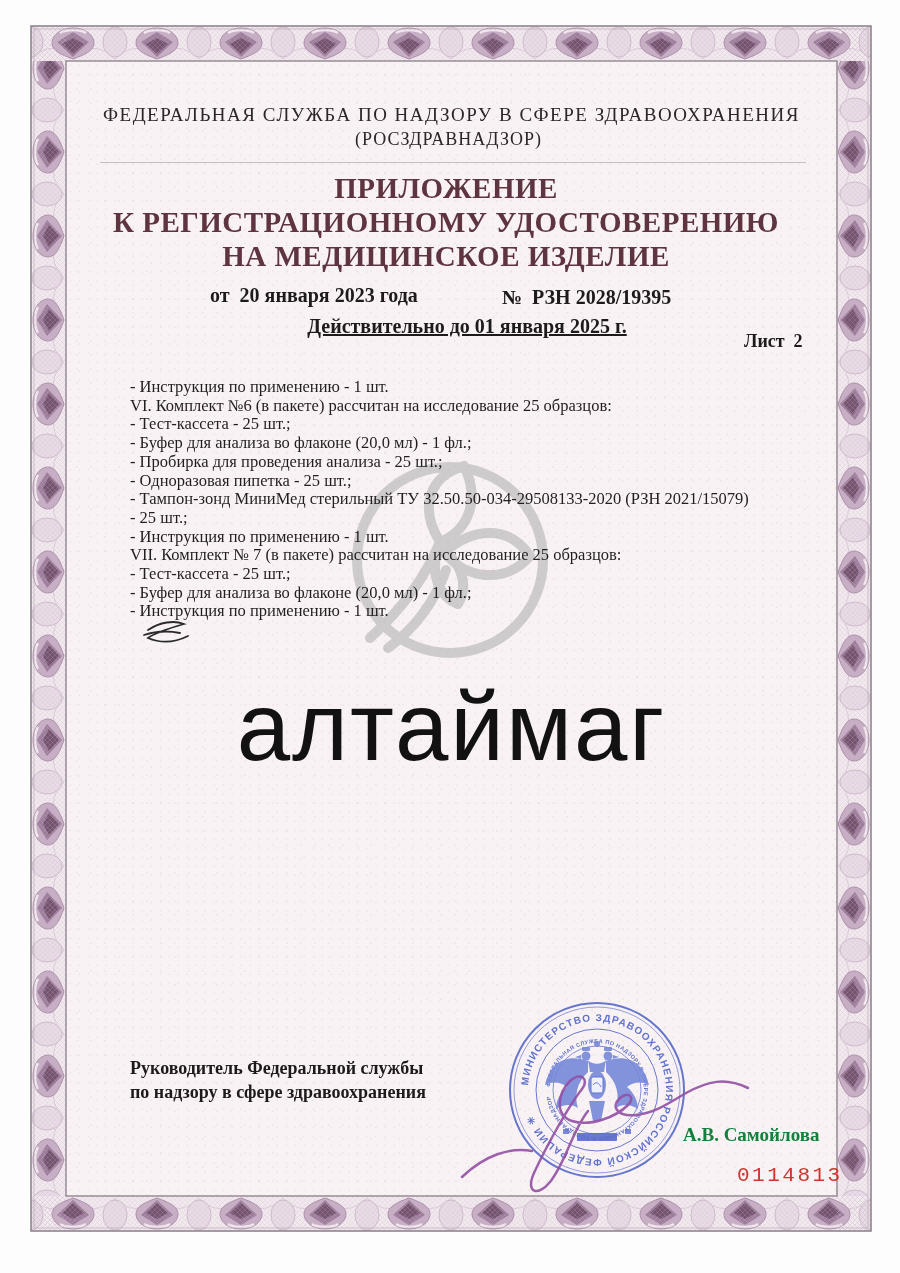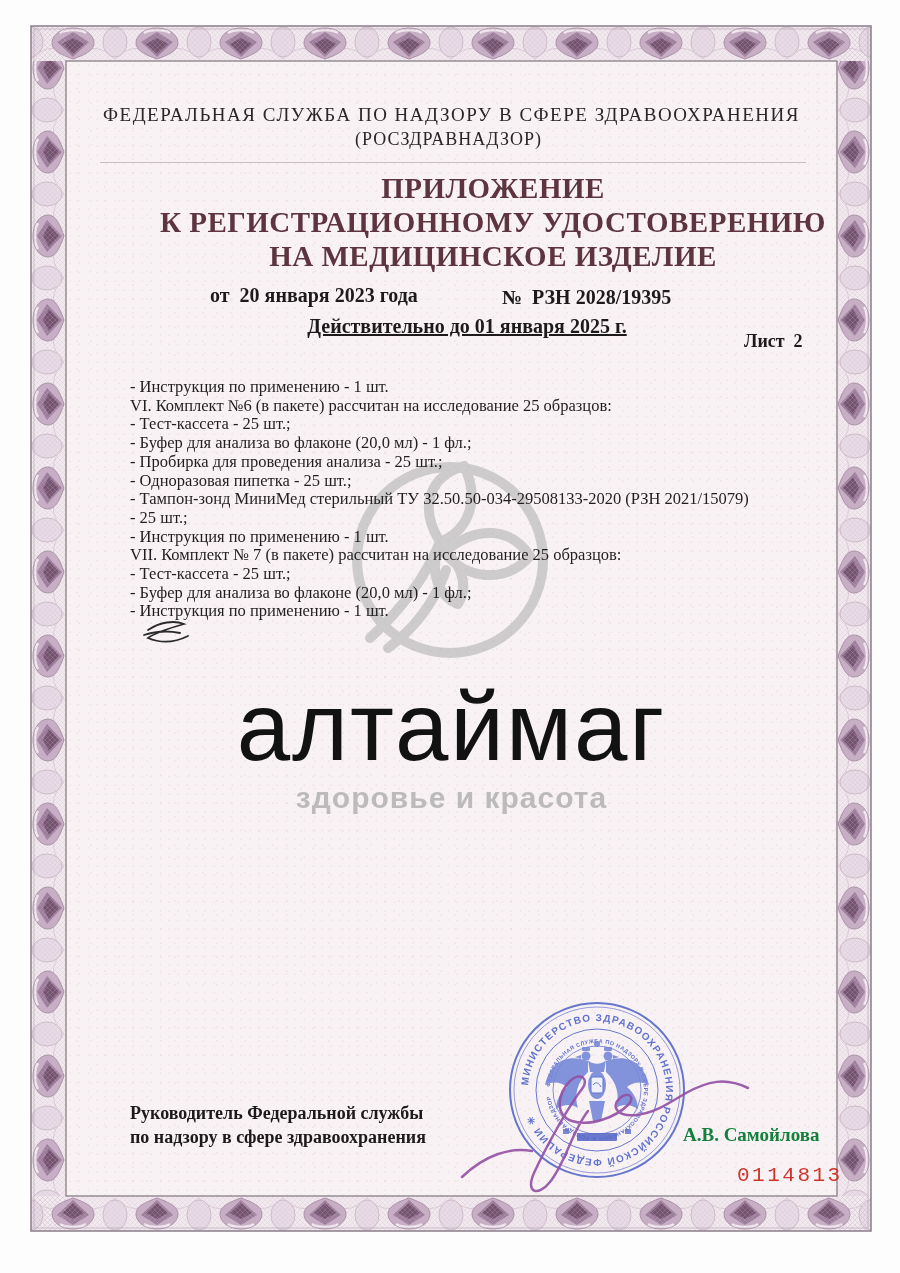--- a/index.html
+++ b/index.html
@@ -14,35 +14,35 @@
   .frame-svg{position:absolute;left:0;top:0;z-index:3;pointer-events:none;}
   .layer{position:absolute;z-index:4;}
   .wm{position:absolute;z-index:2;}
 
   .hdr{left:66px;top:104px;width:771px;text-align:center;font-size:19px;color:#2b2628;
        letter-spacing:1.5px;}
   .hdr2{left:66px;top:129px;width:765px;text-align:center;font-size:18px;color:#2b2628;
         letter-spacing:1px;}
   .divider{left:100px;top:162px;width:706px;height:0;border-top:1px solid #c9bcc4;}
   .ttl{left:66px;width:760px;text-align:center;font-weight:bold;color:#5d3440;
-       font-size:29px;letter-spacing:.5px;padding-left:47px;}
+       font-size:29px;letter-spacing:.5px;}
   .t1{top:172px;} .t2{top:206px;} .t3{top:240px;}
   .date-line{left:210px;top:284px;font-size:20px;font-weight:bold;color:#1d1a1b;white-space:pre;}
   .num-line{left:502px;top:286px;font-size:20px;font-weight:bold;color:#1d1a1b;white-space:pre;}
   .valid{left:100px;top:315px;width:734px;text-align:center;font-size:20px;font-weight:bold;color:#1d1a1b;text-decoration:underline;}
   .sheet{left:744px;top:331px;font-size:18px;font-weight:bold;color:#1d1a1b;white-space:pre;}
   .body-text{left:130px;top:378px;width:704px;font-size:16.5px;line-height:18.7px;color:#211e1f;}
   .body-text div{white-space:nowrap;}
   .wm-brand{left:66px;top:672px;width:771px;text-align:center;
             font-family:"Liberation Sans",sans-serif;font-weight:normal;font-size:96px;
             color:#000000;letter-spacing:2px;opacity:.92;}
   .wm-tag{left:66px;top:781px;width:771px;text-align:center;
           font-family:"Liberation Sans",sans-serif;font-weight:bold;font-size:30px;
           color:#b6b4b4;letter-spacing:1px;opacity:.9;}
-  .foot-title{left:130px;top:1101px;font-size:18px;line-height:24px;font-weight:bold;color:#1d1a1b;}
+  .foot-title{left:130px;top:1056px;font-size:18px;line-height:24px;font-weight:bold;color:#1d1a1b;}
   .foot-name{left:683px;top:1124px;font-size:19px;font-weight:bold;color:#15803d;white-space:pre;}
   .form-num{left:737px;top:1164px;font-family:"Liberation Mono",monospace;font-size:21px;
             font-weight:500;color:#cf352c;letter-spacing:2.5px;}
   .stamp-svg{left:504px;top:997px;z-index:5;}
   .sig-svg{left:440px;top:1035px;z-index:6;}
   .squiggle-svg{left:138px;top:618px;z-index:4;}
   .logo-svg{left:348px;top:458px;opacity:.5;}
 </style>
 </head>
 <body>
@@ -114,21 +114,20 @@
     <g fill="none" stroke="#a6a6a6" stroke-width="10" stroke-linecap="round" stroke-linejoin="round">
       <circle cx="102" cy="102" r="93"></circle>
       <path d="M22,180 C55,150 78,118 92,84"></path>
       <path d="M40,190 C70,168 88,140 98,112"></path>
       <path d="M92,84 C70,48 82,18 116,8 C132,40 122,72 92,84 Z"></path>
       <path d="M96,94 C130,66 163,70 182,98 C158,126 118,122 96,94 Z"></path>
       <path d="M90,92 C82,114 90,138 110,146 C122,126 112,100 90,92 Z"></path>
     </g>
   </svg>
   <div class="wm wm-brand">алтаймаг</div>
-  <div class="wm wm-tag">здоровье и красота</div>
 
   <div class="layer hdr">ФЕДЕРАЛЬНАЯ СЛУЖБА ПО НАДЗОРУ В СФЕРЕ ЗДРАВООХРАНЕНИЯ</div>
   <div class="layer hdr2">(РОСЗДРАВНАДЗОР)</div>
   <div class="layer divider"></div>
 
   <div class="layer ttl t1">ПРИЛОЖЕНИЕ</div>
   <div class="layer ttl t2">К РЕГИСТРАЦИОННОМУ УДОСТОВЕРЕНИЮ</div>
   <div class="layer ttl t3">НА МЕДИЦИНСКОЕ ИЗДЕЛИЕ</div>
 
   <div class="layer date-line">от  20 января 2023 года</div>

